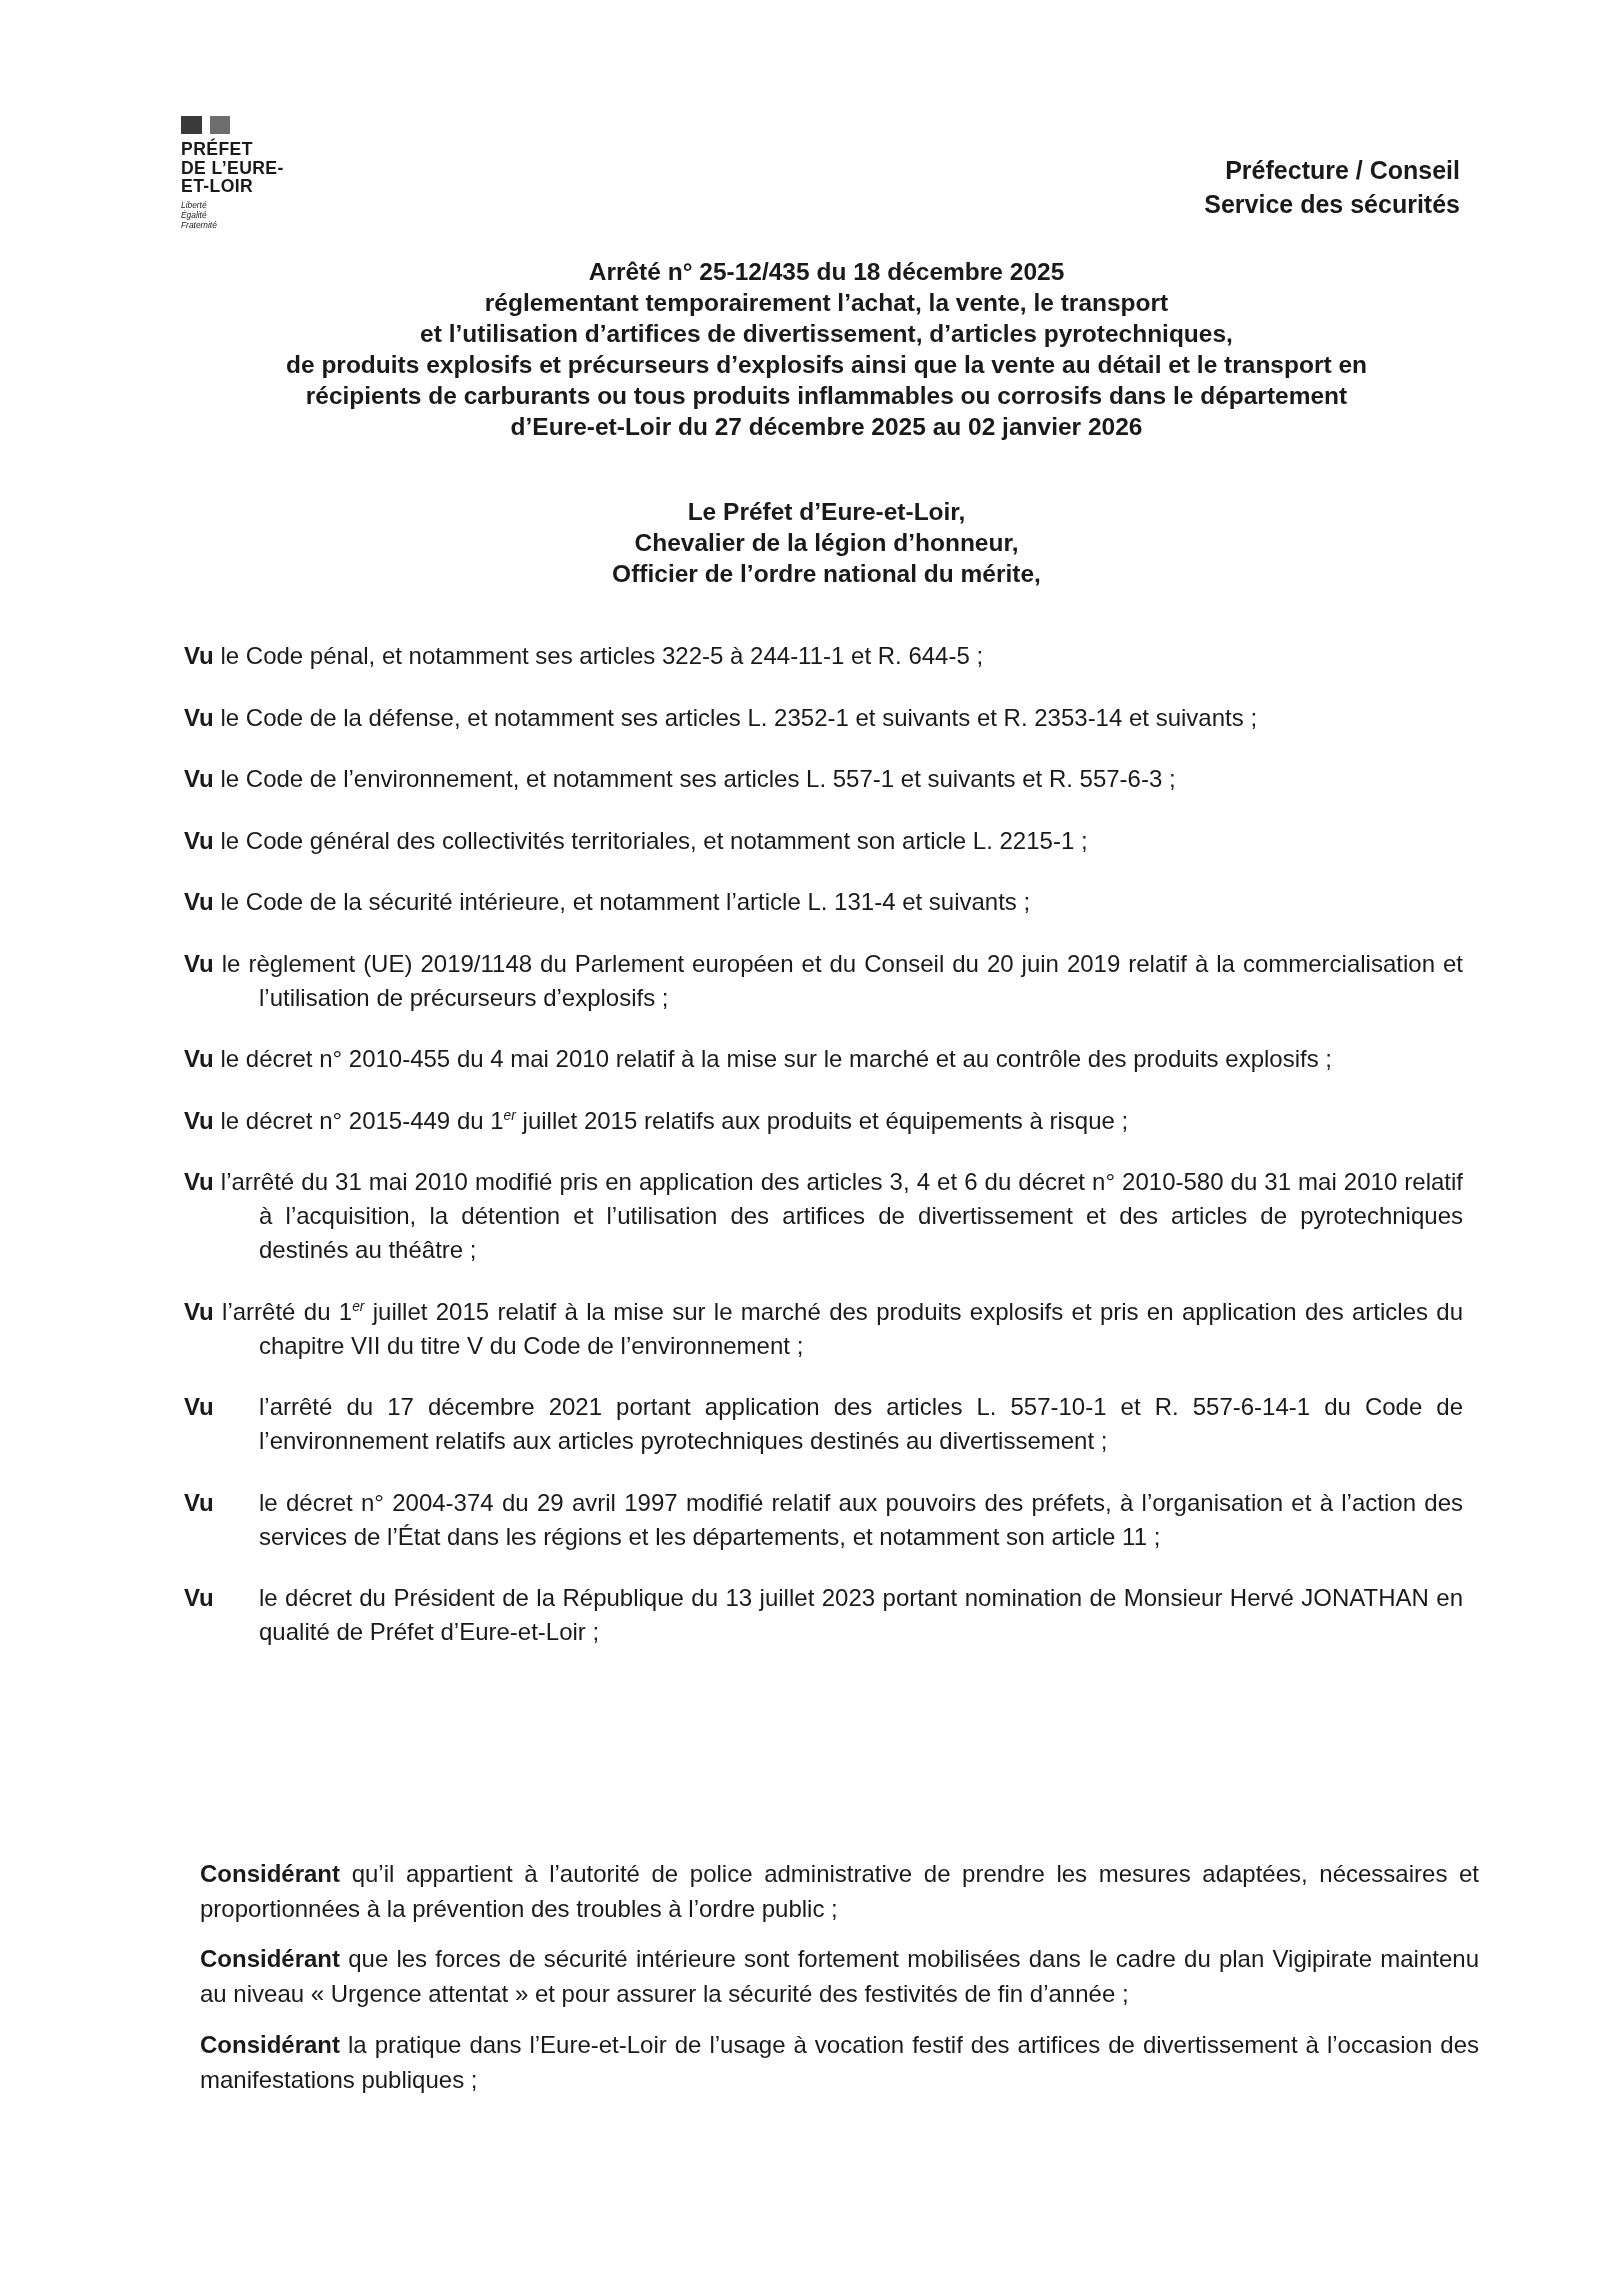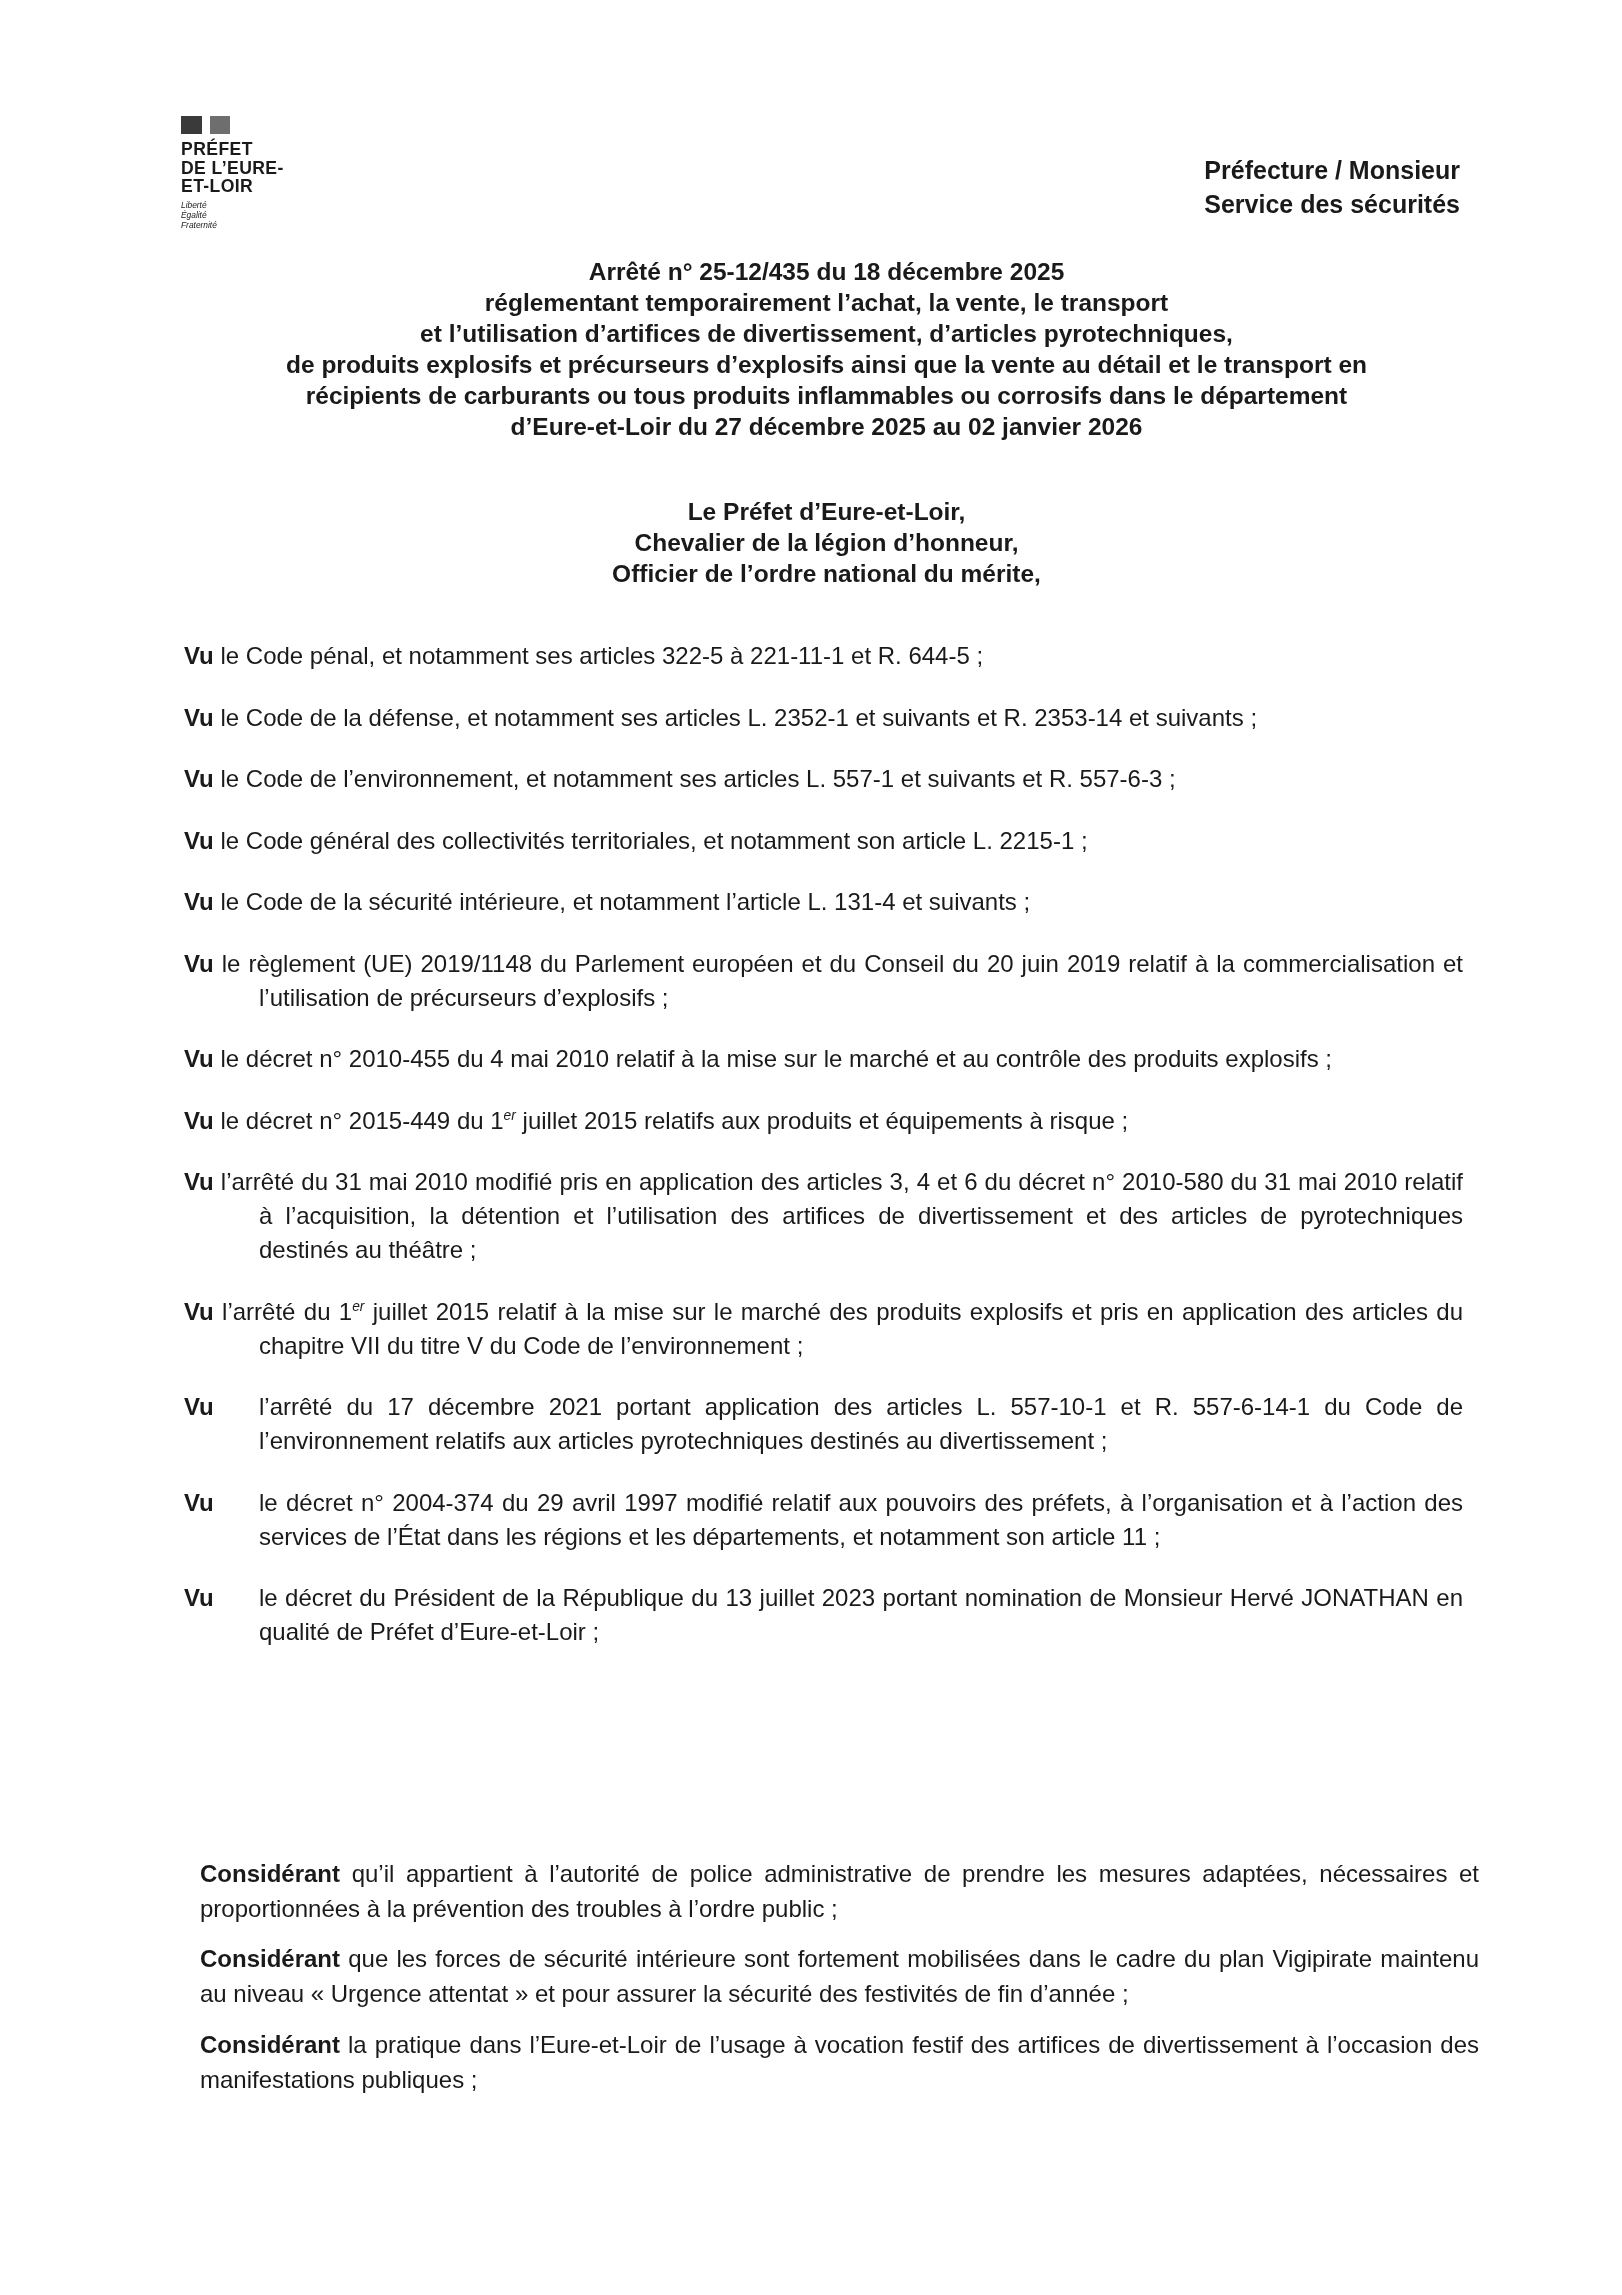--- a/index.html
+++ b/index.html
@@ -41,41 +41,41 @@
     <div>ET-LOIR</div>
   </div>
   <div class="motto">
     <div>Liberté</div>
     <div>Égalité</div>
     <div>Fraternité</div>
   </div>
 </div>
 
 <div class="service">
-  <div>Préfecture / Monsieur</div>
+  <div>Préfecture / Conseil</div>
   <div>Service des sécurités</div>
 </div>
 
 <div class="title">
   <div>Arrêté n° 25-12/435 du 18 décembre 2025</div>
   <div>réglementant temporairement l’achat, la vente, le transport</div>
   <div>et l’utilisation d’artifices de divertissement, d’articles pyrotechniques,</div>
   <div>de produits explosifs et précurseurs d’explosifs ainsi que la vente au détail et le transport en</div>
   <div>récipients de carburants ou tous produits inflammables ou corrosifs dans le département</div>
   <div>d’Eure-et-Loir du 27 décembre 2025 au 02 janvier 2026</div>
 </div>
 
 <div class="prefet">
   <div>Le Préfet d’Eure-et-Loir,</div>
   <div>Chevalier de la légion d’honneur,</div>
   <div>Officier de l’ordre national du mérite,</div>
 </div>
 
 <div class="body">
-  <p class="vu hang"><span class="kw">Vu</span> <span>le Code pénal, et notamment ses articles 322-5 à 221-11-1 et R. 644-5 ;</span></p>
+  <p class="vu hang"><span class="kw">Vu</span> <span>le Code pénal, et notamment ses articles 322-5 à 244-11-1 et R. 644-5 ;</span></p>
   <p class="vu hang"><span class="kw">Vu</span> <span>le Code de la défense, et notamment ses articles L. 2352-1 et suivants et R. 2353-14 et suivants ;</span></p>
   <p class="vu hang"><span class="kw">Vu</span> <span>le Code de l’environnement, et notamment ses articles L. 557-1 et suivants et R. 557-6-3 ;</span></p>
   <p class="vu hang"><span class="kw">Vu</span> <span>le Code général des collectivités territoriales, et notamment son article L. 2215-1 ;</span></p>
   <p class="vu hang"><span class="kw">Vu</span> <span>le Code de la sécurité intérieure, et notamment l’article L. 131-4 et suivants ;</span></p>
   <p class="vu hang"><span class="kw">Vu</span> <span>le règlement (UE) 2019/1148 du Parlement européen et du Conseil du 20 juin 2019 relatif à la commercialisation et l’utilisation de précurseurs d’explosifs ;</span></p>
   <p class="vu hang"><span class="kw">Vu</span> <span>le décret n° 2010-455 du 4 mai 2010 relatif à la mise sur le marché et au contrôle des produits explosifs ;</span></p>
   <p class="vu hang"><span class="kw">Vu</span> <span>le décret n° 2015-449 du 1</span><sup>er</sup><span> juillet 2015 relatifs aux produits et équipements à risque ;</span></p>
   <p class="vu hang"><span class="kw">Vu</span> <span>l’arrêté du 31 mai 2010 modifié pris en application des articles 3, 4 et 6 du décret n° 2010-580 du 31 mai 2010 relatif à l’acquisition, la détention et l’utilisation des artifices de divertissement et des articles de pyrotechniques destinés au théâtre ;</span></p>
   <p class="vu hang"><span class="kw">Vu</span> <span>l’arrêté du 1</span><sup>er</sup><span> juillet 2015 relatif à la mise sur le marché des produits explosifs et pris en application des articles du chapitre VII du titre V du Code de l’environnement ;</span></p>
   <div class="vu tab">

